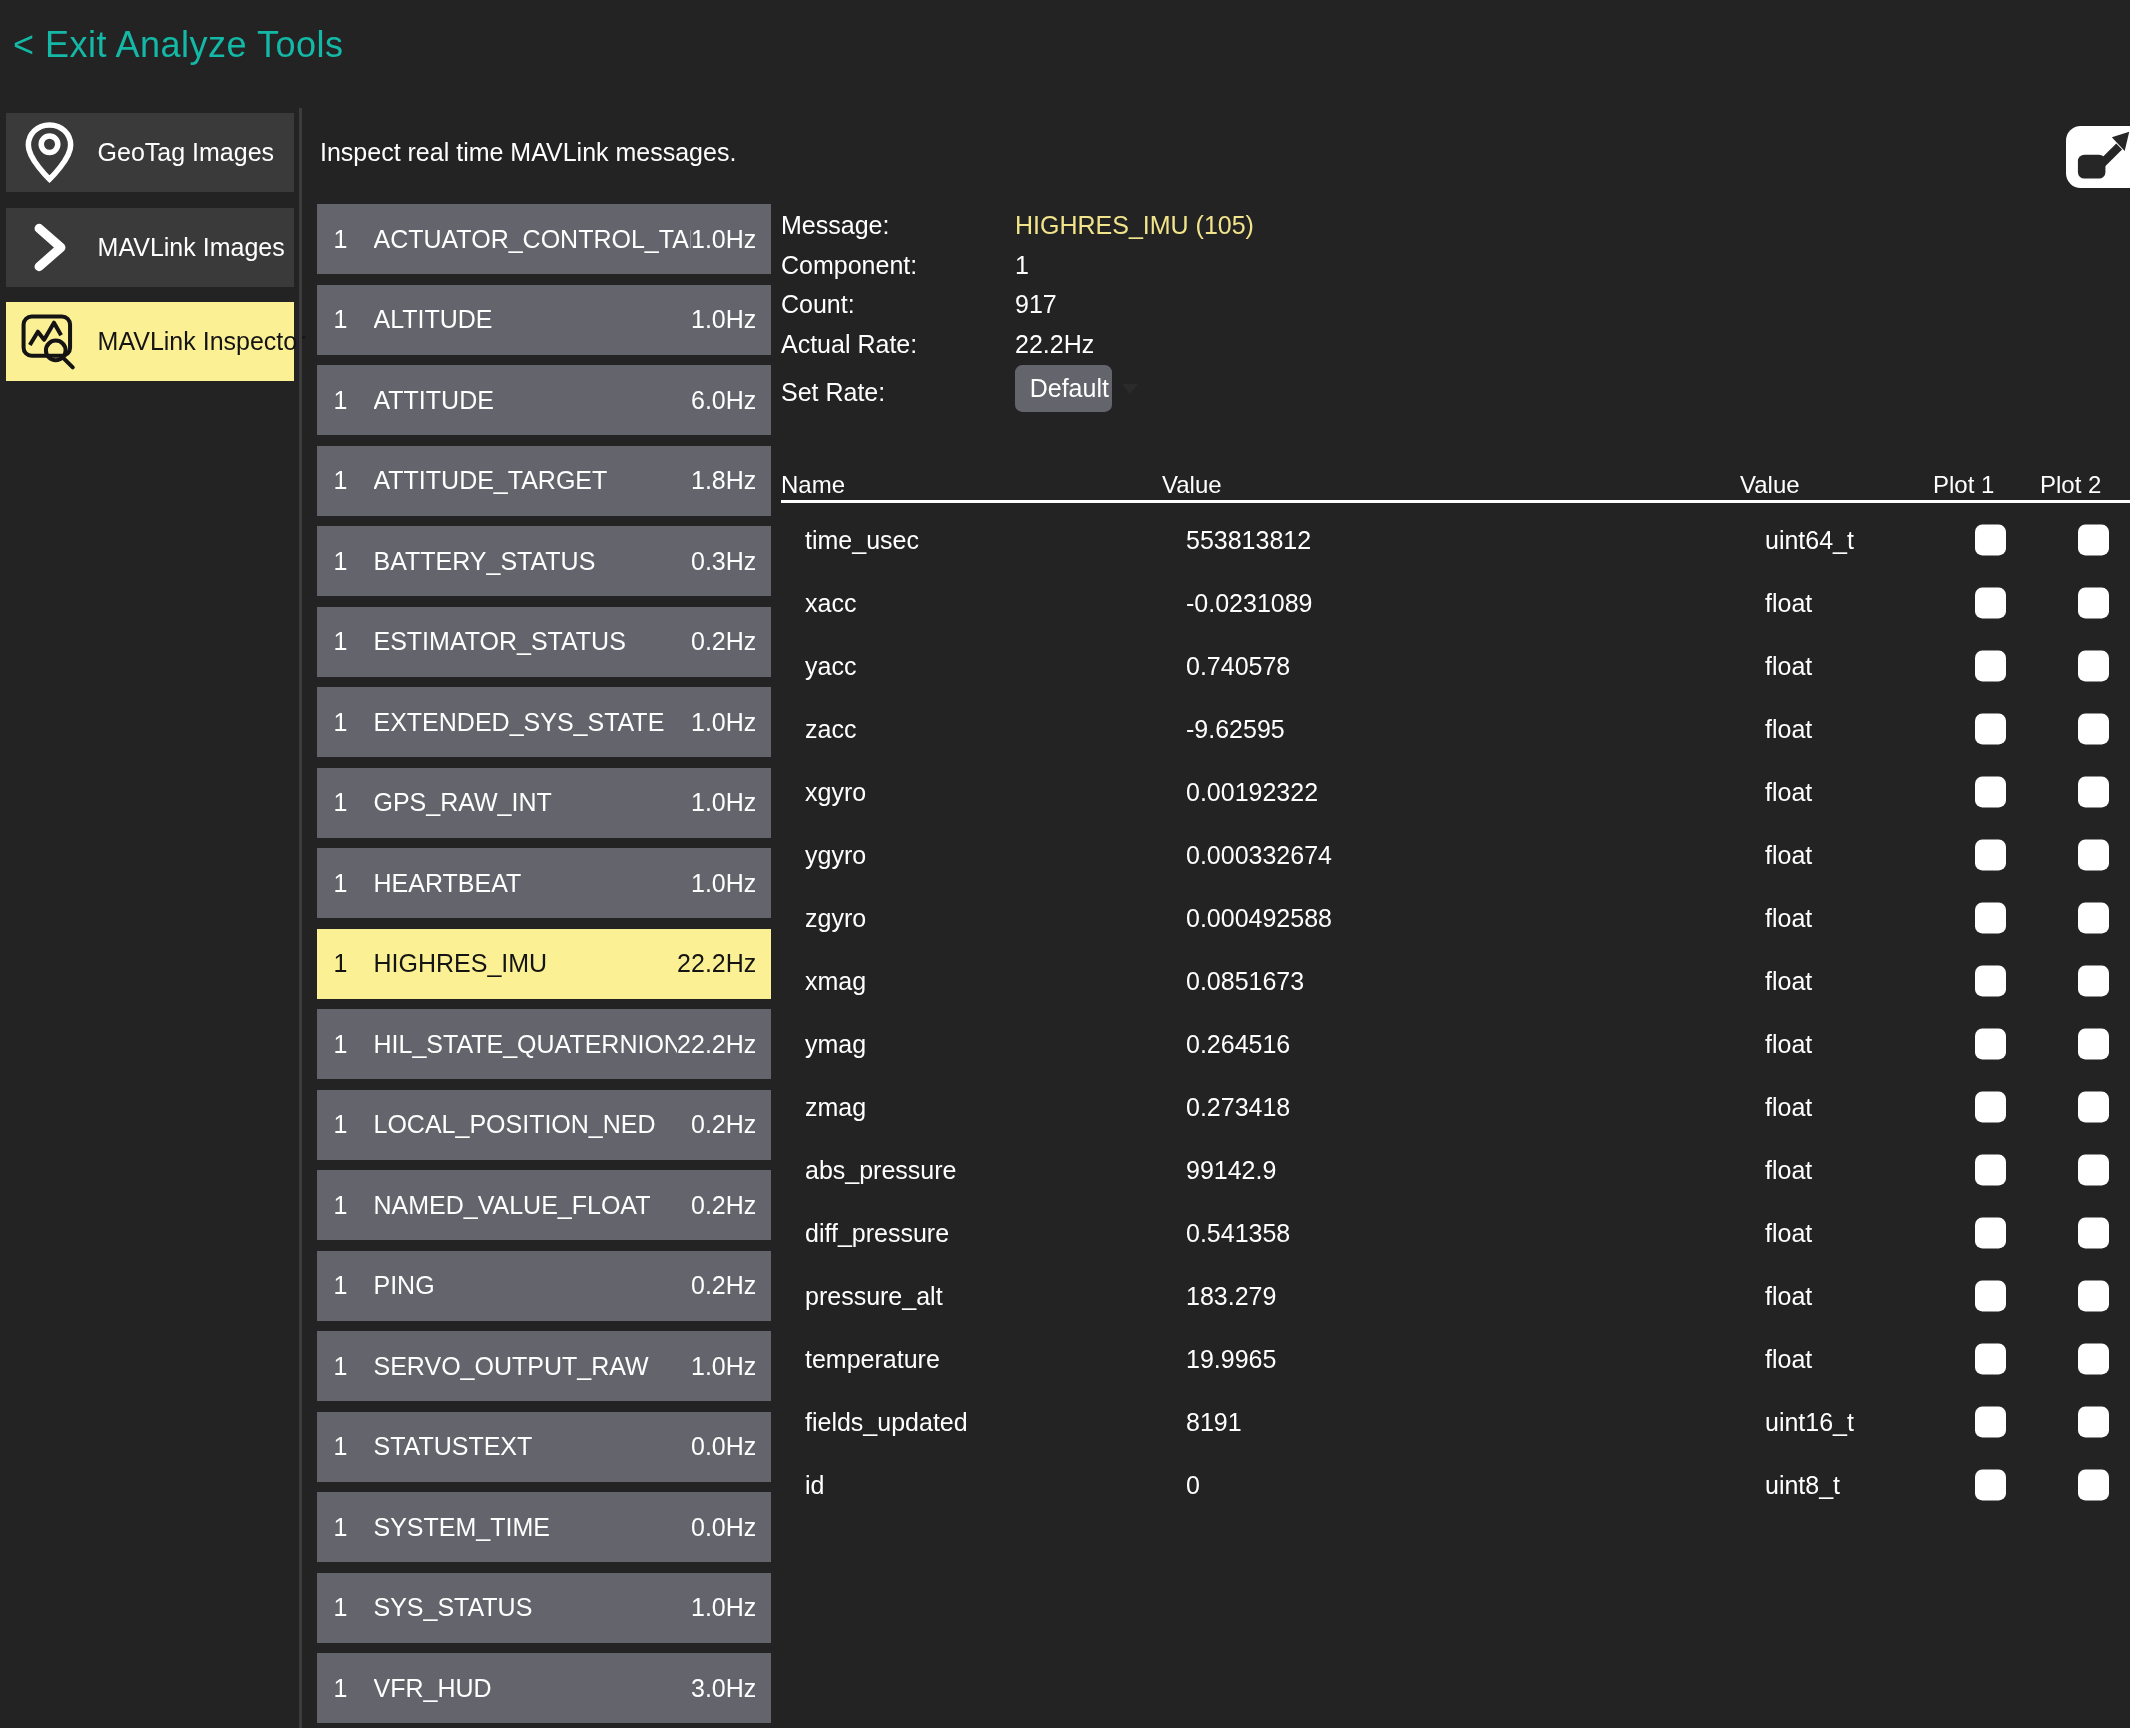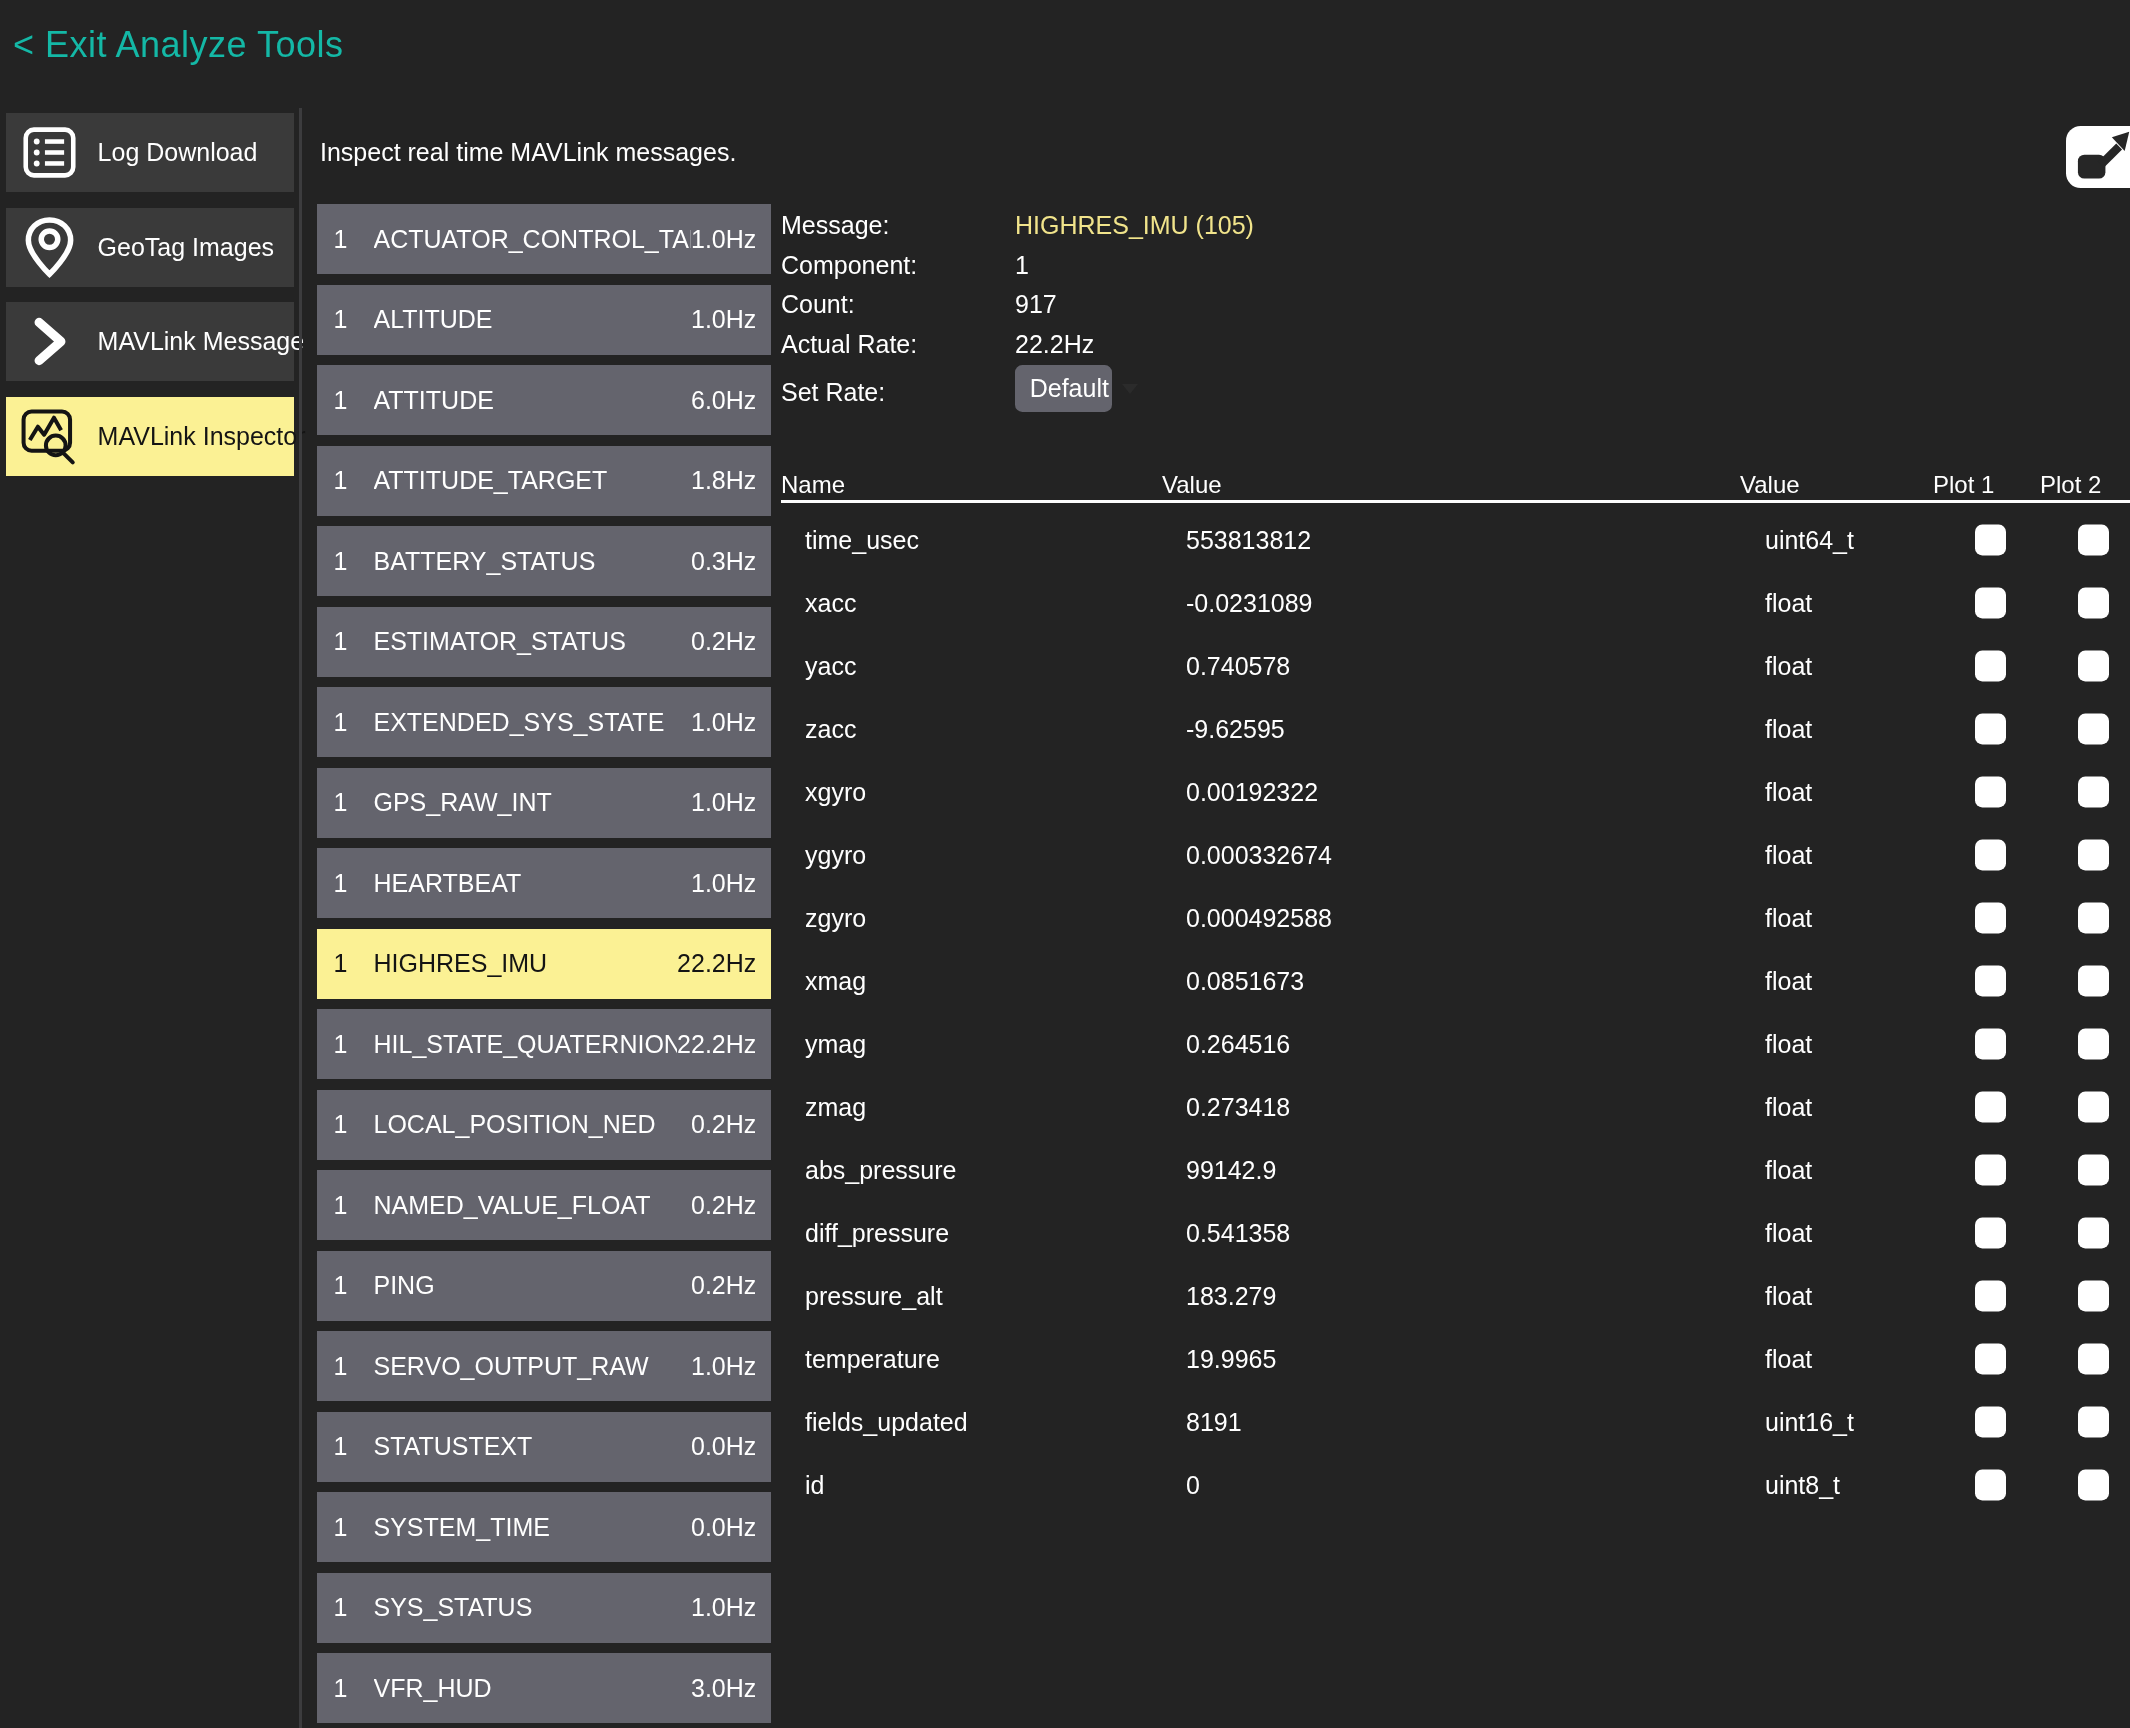--- a/index.html
+++ b/index.html
@@ -86,48 +86,34 @@
 </head>
 <body>
 
 <div class="screen">
 
   <div class="page-title">&lt; Exit Analyze Tools</div>
 
   <div class="sidebar">
       <div class="side-btn">
     <span class="icon-box">
-          <svg width="57" height="53" viewBox="0 0 62 58" fill="none" stroke="currentColor">
-            <rect x="5" y="4" width="52" height="50" rx="9" stroke-width="5"></rect>
-            <circle cx="17" cy="17" r="3.2" fill="currentColor" stroke="none"></circle>
-            <circle cx="17" cy="29" r="3.2" fill="currentColor" stroke="none"></circle>
-            <circle cx="17" cy="41" r="3.2" fill="currentColor" stroke="none"></circle>
-            <line x1="26" y1="17" x2="47" y2="17" stroke-width="5"></line>
-            <line x1="26" y1="29" x2="47" y2="29" stroke-width="5"></line>
-            <line x1="26" y1="41" x2="47" y2="41" stroke-width="5"></line>
-          </svg>
-        </span>
-    <span class="lbl">Log Download</span>
-  </div>
-      <div class="side-btn">
-    <span class="icon-box">
           <svg width="57" height="61" viewBox="0 0 62 66" fill="none" stroke="currentColor">
             <path d="M31 3 C17.5 3 8 13 8 25 C8 40 31 62 31 62 C31 62 54 40 54 25 C54 13 44.5 3 31 3 Z" stroke-width="6"></path>
             <circle cx="31" cy="24" r="9" stroke-width="6"></circle>
           </svg>
         </span>
     <span class="lbl">GeoTag Images</span>
   </div>
       <div class="side-btn">
     <span class="icon-box">
           <svg width="40" height="53" viewBox="0 0 44 58" fill="none" stroke="currentColor">
             <polyline points="10,8 34,29 10,50" stroke-width="10" stroke-linecap="round" stroke-linejoin="round"></polyline>
           </svg>
         </span>
-    <span class="lbl">MAVLink Message</span>
+    <span class="lbl">MAVLink Images</span>
   </div>
       <div class="side-btn selected">
     <span class="icon-box">
           <svg width="61" height="59" viewBox="0 0 66 64" fill="none" stroke="currentColor">
             <rect x="4" y="4" width="52" height="44" rx="9" stroke-width="4.5"></rect>
             <polyline points="11,36 20,21 27,30 38,11 46,25" stroke-width="4.5" stroke-linejoin="round"></polyline>
             <circle cx="40" cy="42" r="11" stroke-width="4.5"></circle>
             <line x1="48" y1="50" x2="59" y2="61" stroke-width="4.5" stroke-linecap="round"></line>
           </svg>
         </span>

